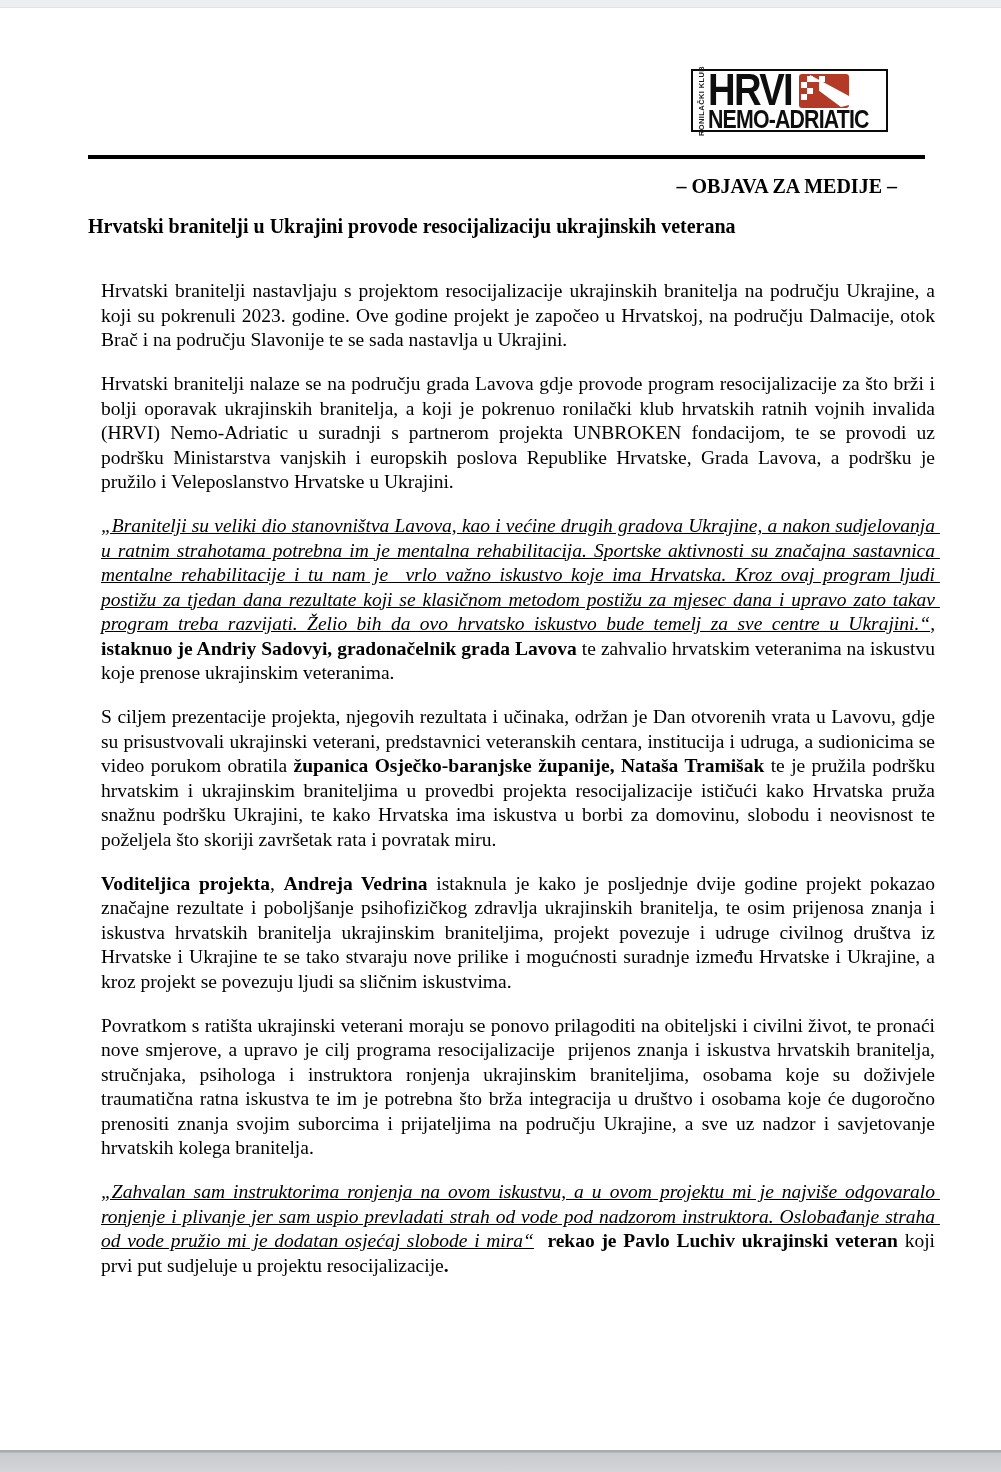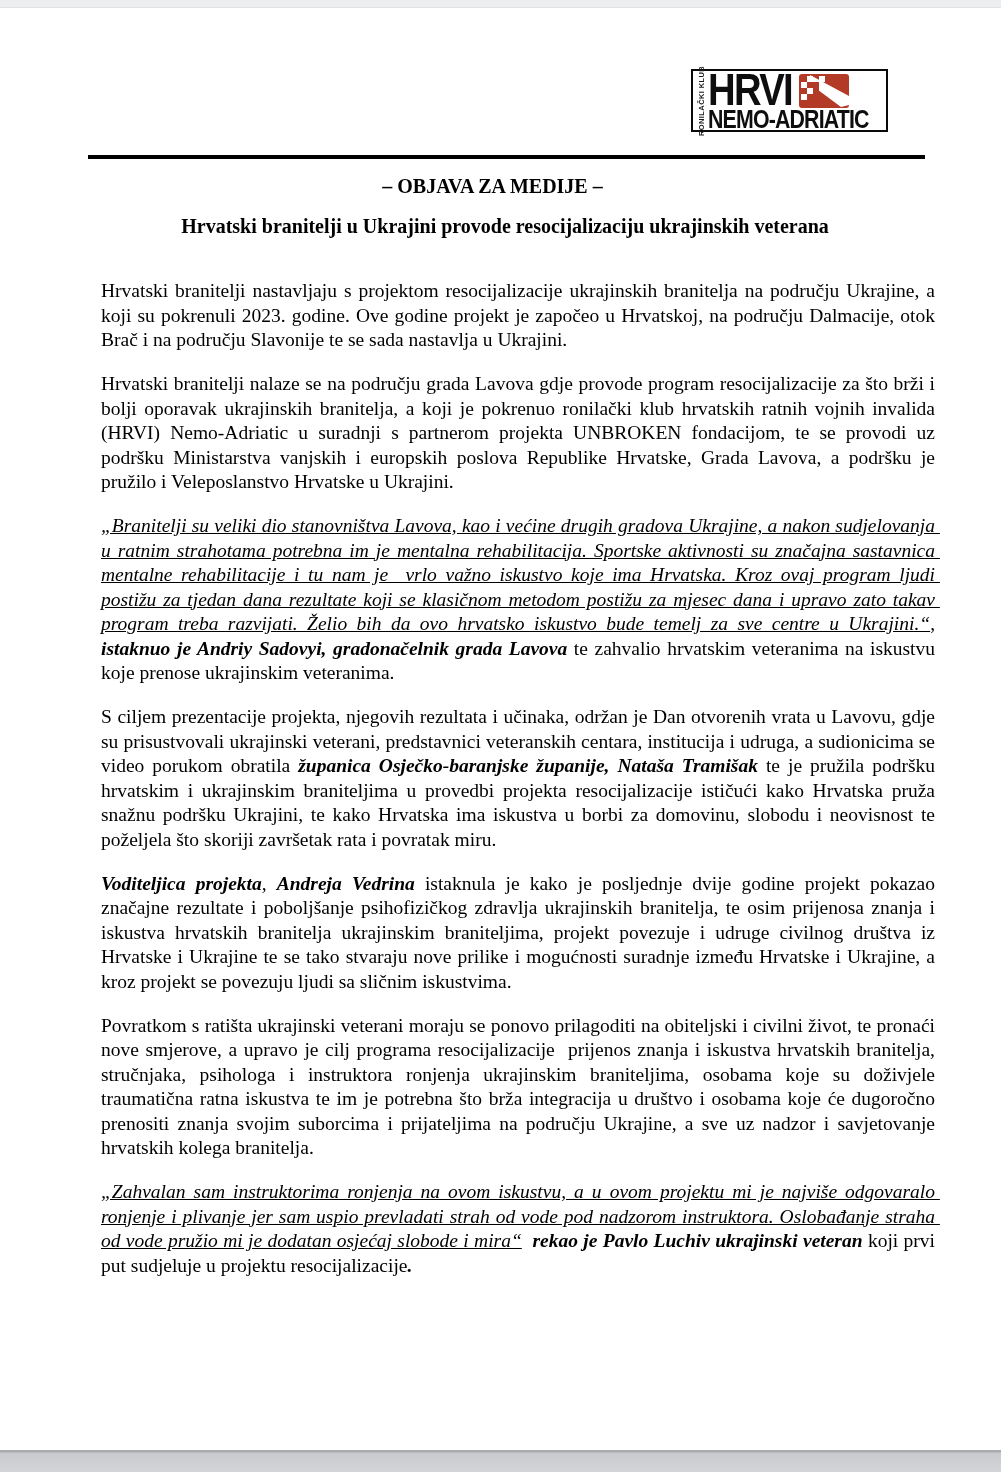--- a/index.html
+++ b/index.html
@@ -49,39 +49,39 @@
     letter-spacing: -1px; transform: scaleX(0.82); transform-origin: left top;
     color: #0e0e0e; white-space: nowrap;
   }
   
   .rule {
     position: absolute; left: 88px; top: 155px; width: 837px; height: 4px;
     background: #000;
   }
   .kicker {
     position: absolute; left: 88px; top: 174px; width: 809px;
-    text-align: center; font-weight: bold; font-size: 20px; line-height: 24px;
+    text-align: right; font-weight: bold; font-size: 20px; line-height: 24px;
   }
   .doc-title {
     position: absolute; left: 88px; top: 214px; width: 834px;
-    text-align: center; font-weight: bold; font-size: 20px; line-height: 24px;
+    font-weight: bold; font-size: 20px; line-height: 24px;
   }
   
   .doc-body {
     position: absolute; left: 101px; top: 279px; width: 834px;
   }
   .para {
     margin: 0 0 19.5px 0;
     font-size: 19.5px; line-height: 24.5px;
     text-align: justify;
     white-space: pre-wrap;
   }
   .run.regular { font-style: normal; font-weight: normal; }
   .run.italic  { font-style: italic; text-decoration: underline; }
-  .run.bold    { font-weight: bold; font-style: italic; }
+  .run.bold    { font-weight: bold; }
 </style>
 </head>
 <body>
 
 <div class="chrome-top"></div>
 
 <div class="logo">
   <div class="logo-vertical">RONILAČKI KLUB</div>
   <div class="logo-main">
     <div class="logo-row1">

